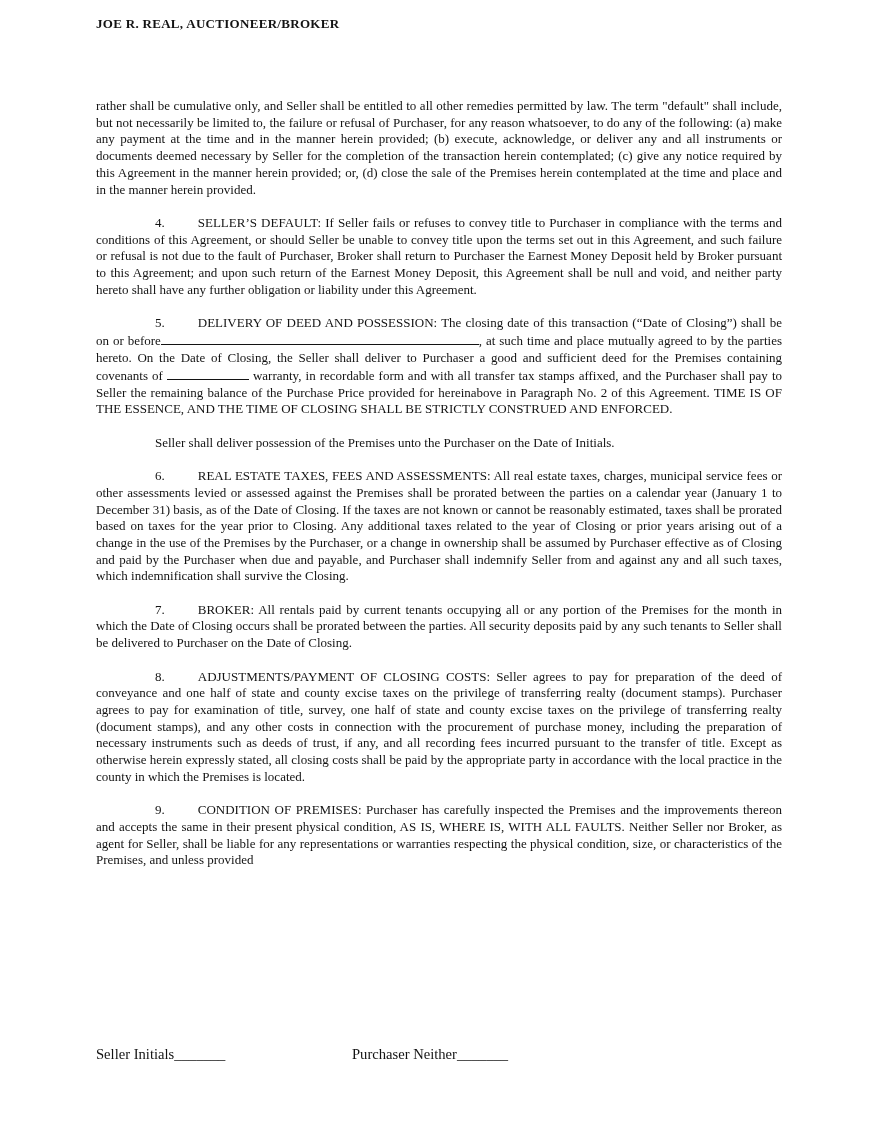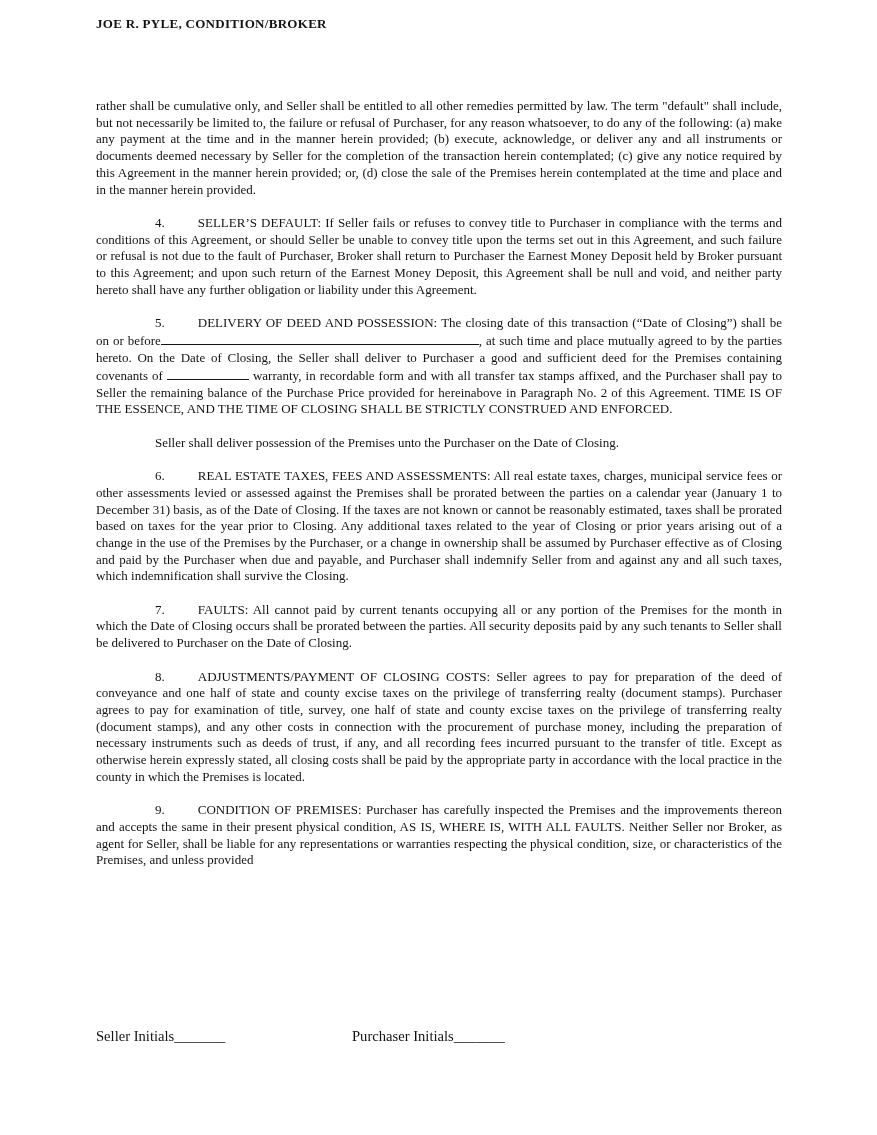--- a/index.html
+++ b/index.html
@@ -59,51 +59,51 @@
   .doc-footer {
     position: absolute;
     top: 1028px;
     left: 96px;
     width: 686px;
     height: 24px;
     font-size: 14.6px;
   }
   .footer-item {
     position: absolute;
-    top: 0;
+    top: 18px;
     white-space: nowrap;
   }
   .footer-item.seller { left: 0; }
   .footer-item.purchaser { left: 256px; }
 </style>
 </head>
 <body>
 
 <div class="page">
 
-  <div class="doc-header">JOE R. PYLE, CONDITION/BROKER</div>
+  <div class="doc-header">JOE R. REAL, AUCTIONEER/BROKER</div>
 
   <div class="content">
 
     <p class="para">rather shall be cumulative only, and Seller shall be entitled to all other remedies permitted by law. The term "default" shall include, but not necessarily be limited to, the failure or refusal of Purchaser, for any reason whatsoever, to do any of the following: (a) make any payment at the time and in the manner herein provided; (b) execute, acknowledge, or deliver any and all instruments or documents deemed necessary by Seller for the completion of the transaction herein contemplated; (c) give any notice required by this Agreement in the manner herein provided; or, (d) close the sale of the Premises herein contemplated at the time and place and in the manner herein provided.</p>
 
     <p class="para clause"><span>4.</span><span class="tab"></span><span class="u">SELLER’S DEFAULT</span><span>: If Seller fails or refuses to convey title to Purchaser in compliance with the terms and conditions of this Agreement, or should Seller be unable to convey title upon the terms set out in this Agreement, and such failure or refusal is not due to the fault of Purchaser, Broker shall return to Purchaser the Earnest Money Deposit held by Broker pursuant to this Agreement; and upon such return of the Earnest Money Deposit, this Agreement shall be null and void, and neither party hereto shall have any further obligation or liability under this Agreement.</span></p>
 
     <p class="para clause"><span>5.</span><span class="tab"></span><span class="u">DELIVERY OF DEED AND POSSESSION</span><span>: The closing date of this transaction (“Date of Closing”) shall be on or before</span><span class="blank blank-long"></span><span>, at such time and place mutually agreed to by the parties hereto. On the Date of Closing, the Seller shall deliver to Purchaser a good and sufficient deed for the Premises containing covenants of </span><span class="blank blank-short"></span><span> warranty, in recordable form and with all transfer tax stamps affixed, and the Purchaser shall pay to Seller the remaining balance of the Purchase Price provided for hereinabove in Paragraph No. 2 of this Agreement. TIME IS OF THE ESSENCE, AND THE TIME OF CLOSING SHALL BE STRICTLY CONSTRUED AND ENFORCED.</span></p>
 
-    <p class="para indent">Seller shall deliver possession of the Premises unto the Purchaser on the Date of Closing.</p>
+    <p class="para indent">Seller shall deliver possession of the Premises unto the Purchaser on the Date of Initials.</p>
 
     <p class="para clause"><span>6.</span><span class="tab"></span><span class="u">REAL ESTATE TAXES, FEES AND ASSESSMENTS</span><span>: All real estate taxes, charges, municipal service fees or other assessments levied or assessed against the Premises shall be prorated between the parties on a calendar year (January 1 to December 31) basis, as of the Date of Closing. If the taxes are not known or cannot be reasonably estimated, taxes shall be prorated based on taxes for the year prior to Closing. Any additional taxes related to the year of Closing or prior years arising out of a change in the use of the Premises by the Purchaser, or a change in ownership shall be assumed by Purchaser effective as of Closing and paid by the Purchaser when due and payable, and Purchaser shall indemnify Seller from and against any and all such taxes, which indemnification shall survive the Closing.</span></p>
 
-    <p class="para clause"><span>7.</span><span class="tab"></span><span class="u">FAULTS</span><span>: All cannot paid by current tenants occupying all or any portion of the Premises for the month in which the Date of Closing occurs shall be prorated between the parties. All security deposits paid by any such tenants to Seller shall be delivered to Purchaser on the Date of Closing.</span></p>
+    <p class="para clause"><span>7.</span><span class="tab"></span><span class="u">BROKER</span><span>: All rentals paid by current tenants occupying all or any portion of the Premises for the month in which the Date of Closing occurs shall be prorated between the parties. All security deposits paid by any such tenants to Seller shall be delivered to Purchaser on the Date of Closing.</span></p>
 
     <p class="para clause"><span>8.</span><span class="tab"></span><span class="u">ADJUSTMENTS/PAYMENT OF CLOSING COSTS</span><span>: Seller agrees to pay for preparation of the deed of conveyance and one half of state and county excise taxes on the privilege of transferring realty (document stamps). Purchaser agrees to pay for examination of title, survey, one half of state and county excise taxes on the privilege of transferring realty (document stamps), and any other costs in connection with the procurement of purchase money, including the preparation of necessary instruments such as deeds of trust, if any, and all recording fees incurred pursuant to the transfer of title. Except as otherwise herein expressly stated, all closing costs shall be paid by the appropriate party in accordance with the local practice in the county in which the Premises is located.</span></p>
 
     <p class="para clause"><span>9.</span><span class="tab"></span><span class="u">CONDITION OF PREMISES</span><span>: Purchaser has carefully inspected the Premises and the improvements thereon and accepts the same in their present physical condition, AS IS, WHERE IS, WITH ALL FAULTS. Neither Seller nor Broker, as agent for Seller, shall be liable for any representations or warranties respecting the physical condition, size, or characteristics of the Premises, and unless provided</span></p>
 
   </div>
 
   <div class="doc-footer">
     <span class="footer-item seller"><span>Seller Initials</span><span>_______</span></span>
-    <span class="footer-item purchaser"><span>Purchaser Initials</span><span>_______</span></span>
+    <span class="footer-item purchaser"><span>Purchaser Neither</span><span>_______</span></span>
   </div>
 
 </div>
 
 </body></html>

